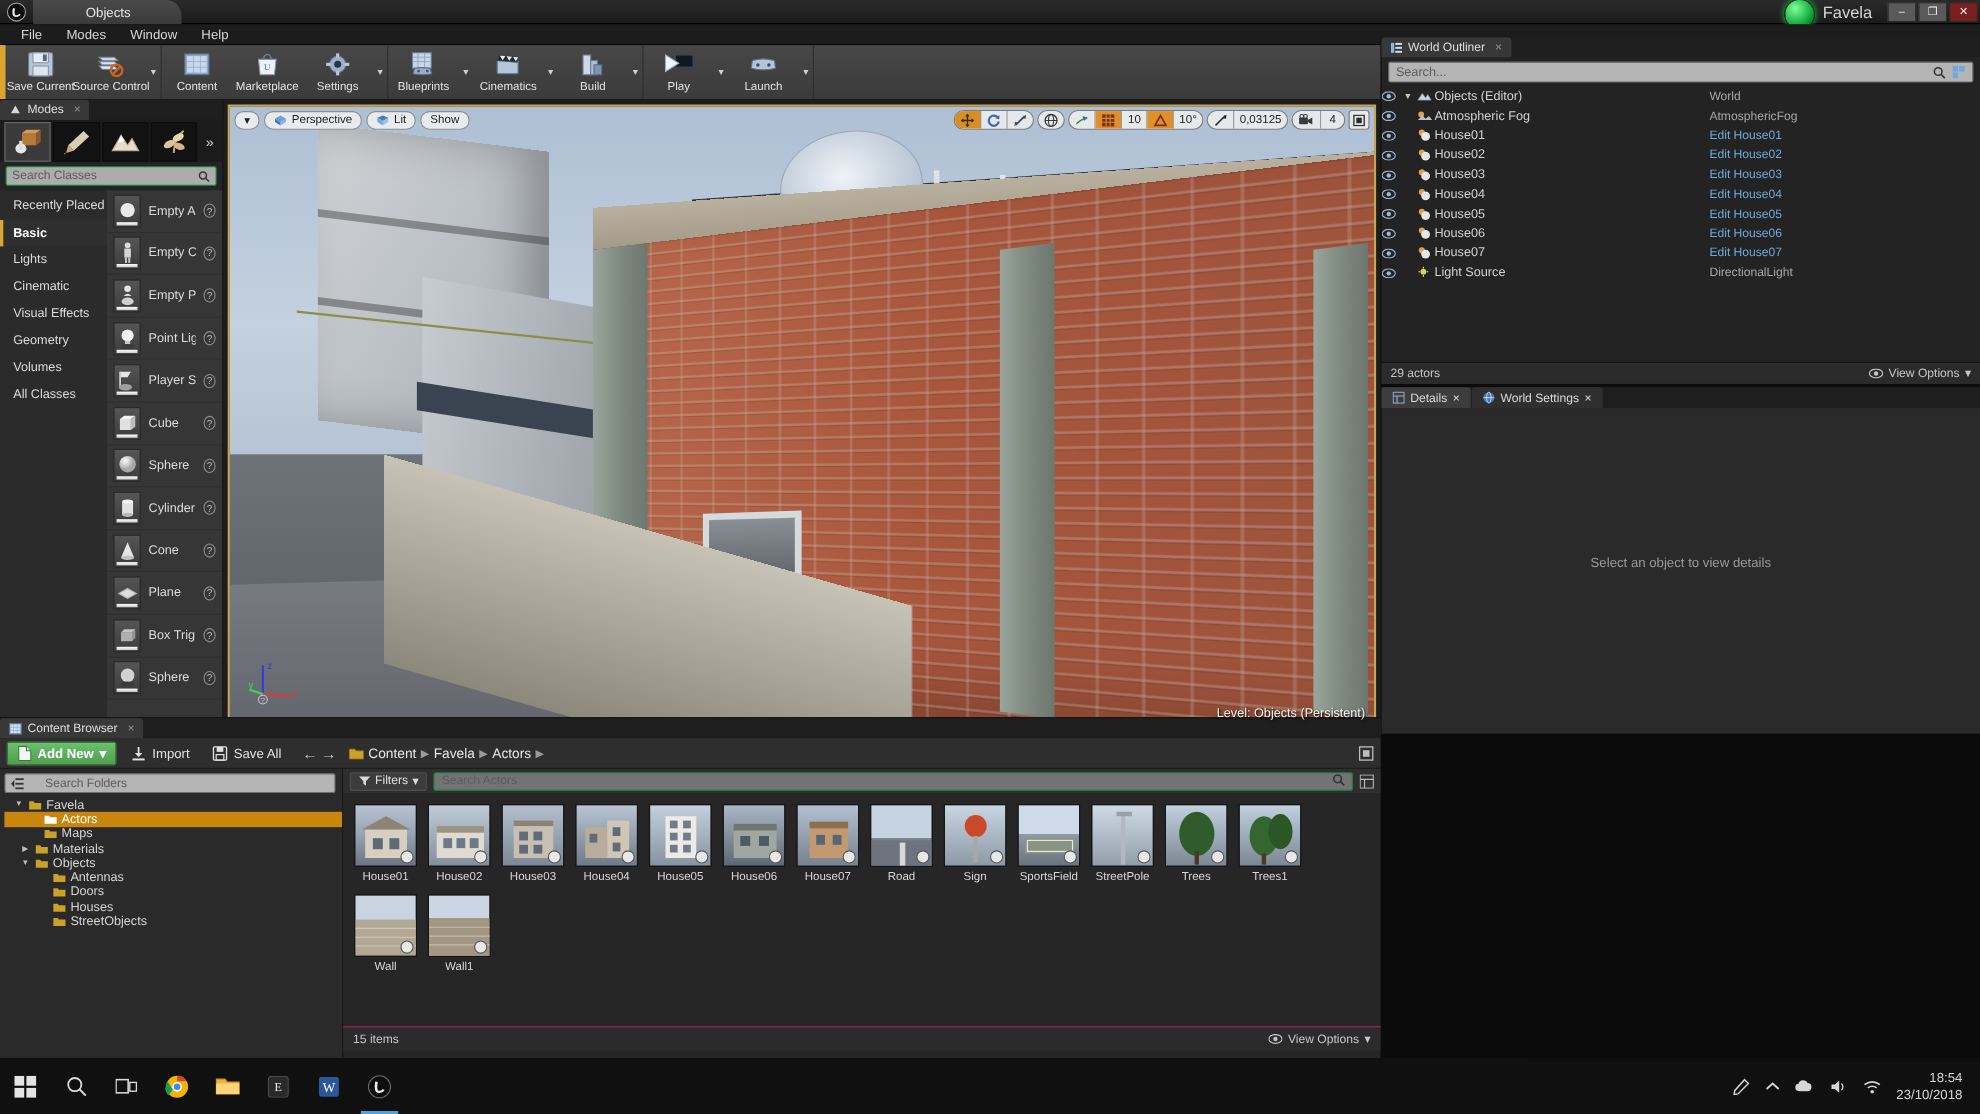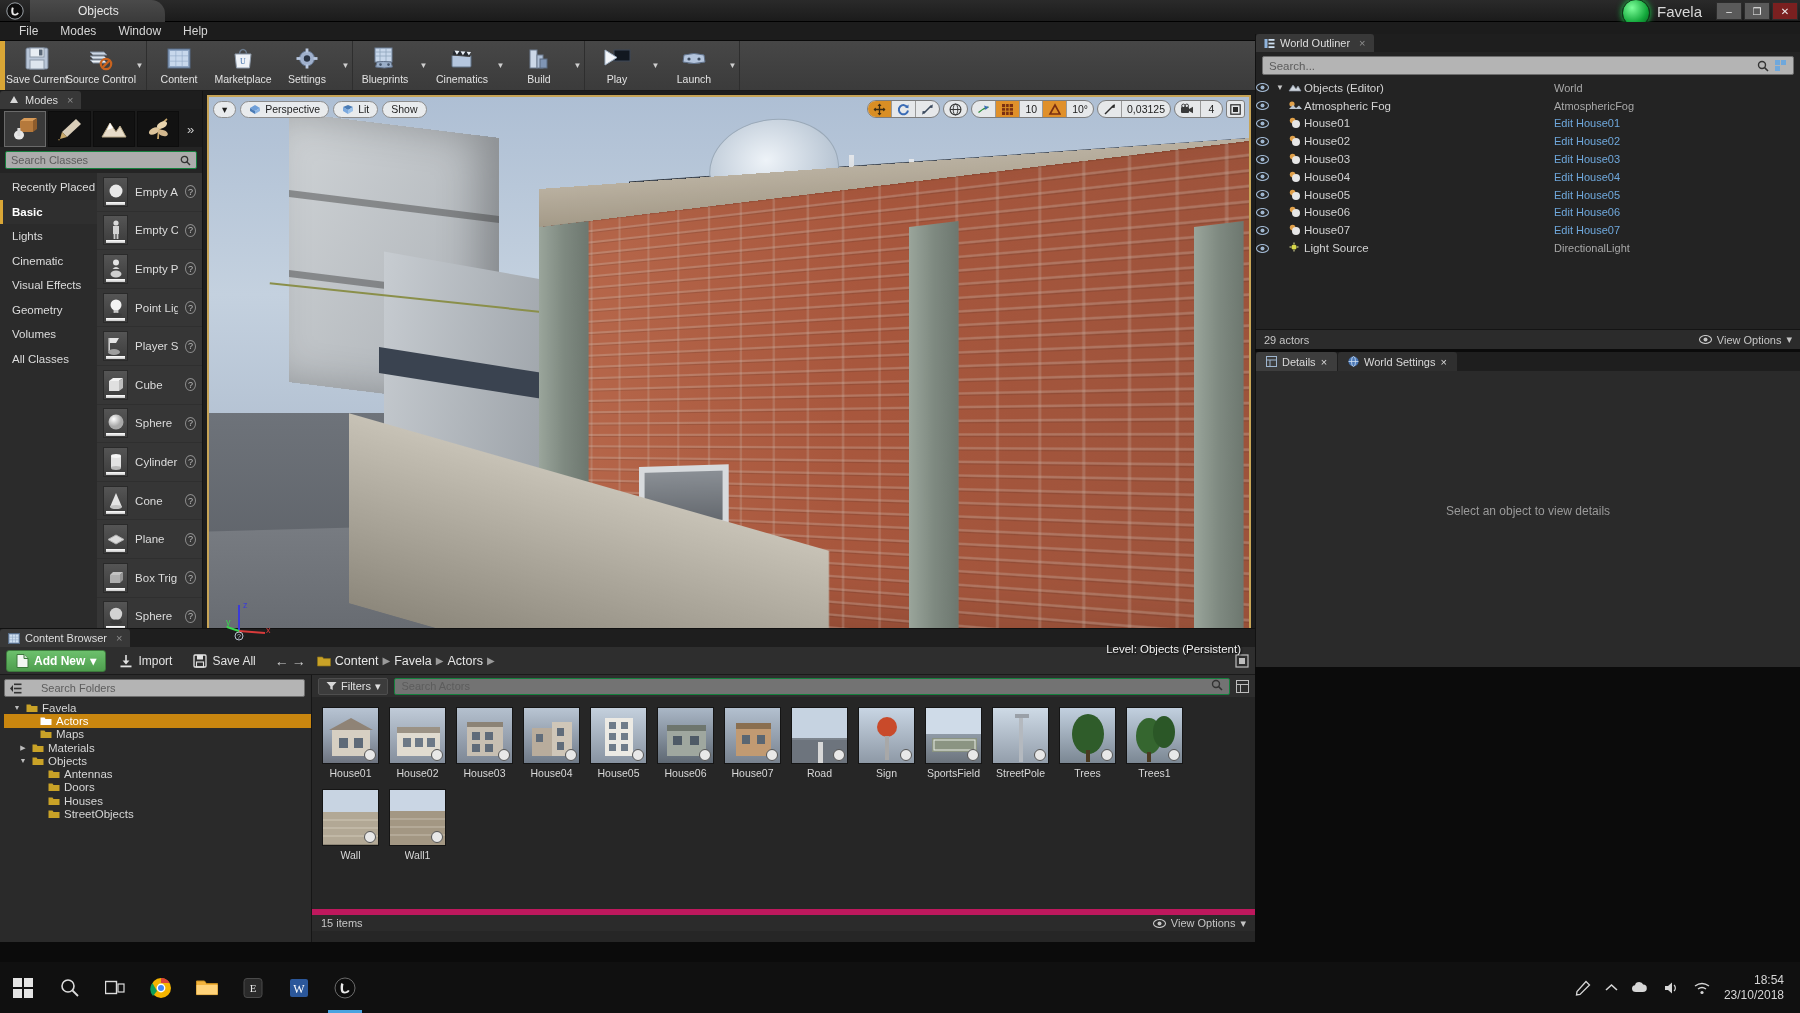--- a/index.html
+++ b/index.html
@@ -366,21 +366,21 @@
     border-top-left-radius: 3px; border-top-right-radius: 3px;
   }
   .dtab.active { background: #3d3d3d; }
   .details-empty {
     height: 280px; display: flex; align-items: center; justify-content: center;
     font-size: 12px; color: #9a9a9a;
   }
 
   
   .cbrowser {
-    position: absolute; left: 0; top: 628px; width: 1255px; height: 295px;
+    position: absolute; left: 0; top: 652px; width: 1255px; height: 295px;
     background: #232323; border-top: 1px solid #111;
   }
   .cb-toolbar {
     height: 28px; display: flex; align-items: center; padding: 0 6px; gap: 5px;
     background: #2e2e2e; border-bottom: 1px solid #1a1a1a;
   }
   .addnew {
     height: 22px; background: linear-gradient(#6cc06c, #4e9e4e);
     border: 1px solid #3c7a3c; border-radius: 3px;
     display: flex; align-items: center; gap: 5px; padding: 0 9px;
@@ -453,21 +453,21 @@
     width: 12px; height: 12px; border-radius: 50%;
     background: #e8e8e8; border: 1px solid #555;
   }
   .asset-name {
     margin-top: 3px; font-size: 10.5px; color: #d8d8d8;
     white-space: nowrap; overflow: hidden; max-width: 60px; text-align: center;
   }
   .cb-foot {
     height: 22px; display: flex; align-items: center; justify-content: space-between;
     padding: 0 9px; font-size: 11px; color: #c6c6c6;
-    background: #2b2b2b; border-top: 6px solid #be185d;
+    background: #2b2b2b; border-top: 1px solid #be185d;
   }
 
   
   .taskbar {
     position: absolute; left: 0; bottom: 0; width: 1800px; height: 51px;
     background: #101010; display: flex; align-items: center;
   }
   .tb-start {
     width: 46px; height: 51px; display: flex; align-items: center; justify-content: center;
   }

